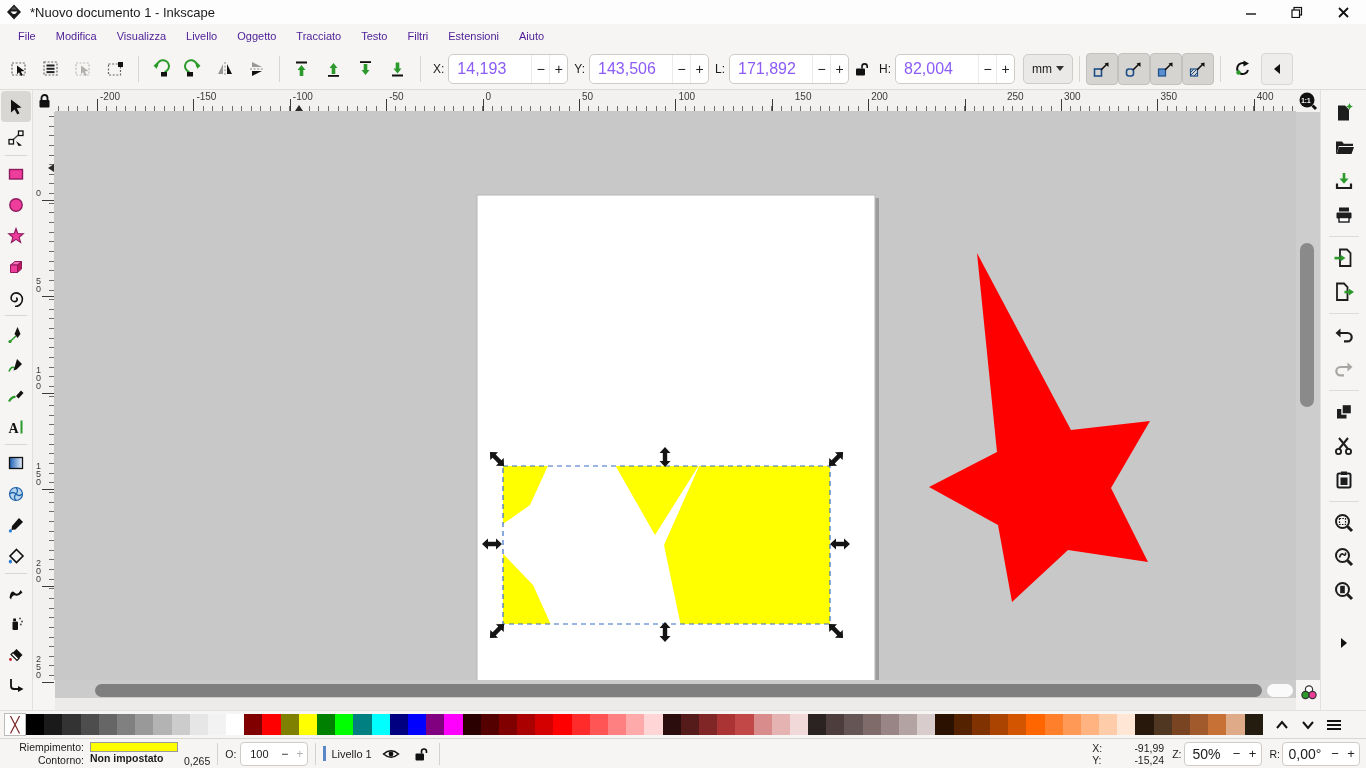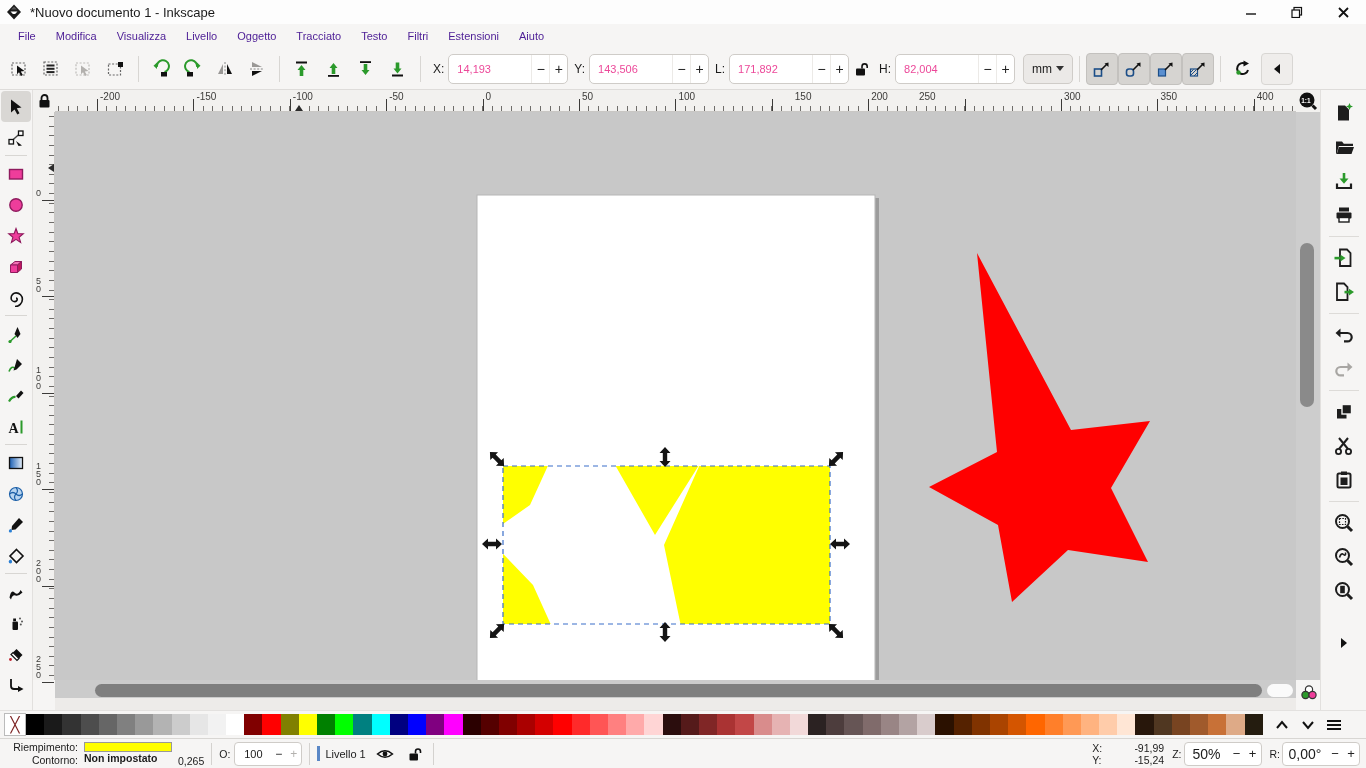--- a/index.html
+++ b/index.html
@@ -14,21 +14,21 @@
   
   .menubar{position:absolute;left:0;top:24px;width:100%;height:24px;background:#f6f5f4;display:flex;align-items:center;padding-left:8px;box-sizing:border-box;}
   .menuitem{font-size:11px;color:#4c1d95;padding:3px 10px;border-radius:3px;}
   
   .toolbar{position:absolute;left:0;top:48px;width:100%;height:42px;background:#f6f5f4;border-bottom:1px solid #dedcda;display:flex;align-items:center;padding:0 4px;box-sizing:border-box;}
   .ibtn{width:32px;height:32px;display:flex;align-items:center;justify-content:center;border-radius:4px;flex:none;}
   .ibtn.pressed{background:#d6d4d1;border:1px solid #c3c1be;box-sizing:border-box;}
   .tsep{width:1px;height:26px;background:#d8d6d3;margin:0 6px;flex:none;}
   .fldlab{font-size:12px;color:#1b1b1b;margin:0 4px 0 6px;}
   .spin{display:flex;align-items:center;background:#fff;border:1px solid #cfccc8;border-radius:5px;height:28px;width:118px;flex:none;}
-  .spin .val{flex:1;font-size:11px;color:#ec4899;padding-left:8px;}
+  .spin .val{flex:1;font-size:16px;color:#8b5cf6;padding-left:8px;}
   .spin .sbtn{width:17px;text-align:center;font-size:14px;color:#222;border-left:1px solid #eceae7;height:100%;display:flex;align-items:center;justify-content:center;}
   .unitbtn{display:flex;align-items:center;justify-content:center;gap:4px;background:#ebe9e7;border:1px solid #cfccc8;border-radius:5px;height:28px;width:48px;font-size:12px;color:#1b1b1b;flex:none;}
   .caret{width:0;height:0;border-left:4px solid transparent;border-right:4px solid transparent;border-top:5px solid #333;}
   
   .main{position:absolute;left:0;top:90px;width:1366px;height:620px;}
   .toolbox{position:absolute;left:0;top:0;width:33px;height:620px;background:#f6f5f4;border-right:1px solid #e2e0de;display:flex;flex-direction:column;align-items:center;padding-top:1px;box-sizing:border-box;}
   .tool{width:30px;height:31px;display:flex;align-items:center;justify-content:center;border-radius:4px;flex:none;}
   .tool.active{background:#d9d7d4;}
   .toolsep{width:22px;height:1px;background:#d8d6d3;margin:2px 0;flex:none;}
   .rcorner{position:absolute;left:33px;top:0;width:22px;height:22px;background:#f2f1ef;display:flex;align-items:center;justify-content:center;}
@@ -55,21 +55,21 @@
   .cmdsep{width:30px;height:1px;background:#dddbd8;margin:4px 0;flex:none;}
   .expandbtn{margin-top:18px;}
   
   .palette{position:absolute;left:0;top:710px;width:100%;height:28px;background:#f6f5f4;border-top:1px solid #e3e1df;display:flex;align-items:center;box-sizing:border-box;}
   .sw-none{width:20px;height:21px;margin-left:4px;background:#fff;border:1px solid #bbb;color:#7a1f1f;font-size:15px;display:flex;align-items:center;justify-content:center;flex:none;}
   .swatches{display:flex;height:21px;width:1243px;overflow:hidden;flex:none;}
   .sw{width:18.2px;height:21px;flex:none;}
   .palbtn{width:26px;height:22px;display:flex;align-items:center;justify-content:center;flex:none;}
   
   .statusbar{position:absolute;left:0;top:738px;width:100%;height:30px;background:#f6f5f4;border-top:1px solid #d8d6d3;display:flex;align-items:center;font-size:10.5px;color:#1b1b1b;box-sizing:border-box;}
-  .fs-labels{display:flex;flex-direction:column;align-items:flex-end;width:78px;line-height:13px;flex:none;}
+  .fs-labels{display:flex;flex-direction:column;align-items:flex-end;width:78px;line-height:13px;flex:none;padding-left:6px;}
   .fs-vals{display:flex;flex-direction:column;margin-left:6px;width:88px;line-height:13px;flex:none;}
   .fillswatch{width:88px;height:10px;border:1px solid #999;box-sizing:border-box;}
   .strokeval{font-weight:bold;white-space:nowrap;}
   .swidth{margin-left:6px;align-self:flex-end;line-height:13px;}
   .ssep{width:1px;height:22px;background:#d4d2cf;margin:0 7px;flex:none;}
   .ospin{display:flex;align-items:center;background:#fff;border:1px solid #cfccc8;border-radius:4px;height:22px;width:66px;margin-left:4px;flex:none;}
   .ospin .val{flex:1;text-align:center;font-size:11px;}
   .ospin .sbtn{width:15px;text-align:center;font-size:12px;color:#222;}
   .graybtn{color:#b3b1ae !important;}
   .layerbar{width:3px;height:15px;background:#5a87c6;margin-right:5px;flex:none;}
@@ -444,21 +444,21 @@
         <span class="hlab" style="left: 430.6px;">0</span>
         <span class="htick" style="left: 524px;"></span>
         <span class="hlab" style="left: 527px;">50</span>
         <span class="htick" style="left: 620.4px;"></span>
         <span class="hlab" style="left: 623.4px;">100</span>
         <span class="htick" style="left: 716.8px;"></span>
         <span class="hlab" style="left: 719.8px; margin-left: 20px;">150</span>
         <span class="htick" style="left: 813.2px;"></span>
         <span class="hlab" style="left: 816.2px;">200</span>
         <span class="htick" style="left: 909.6px;"></span>
-        <span class="hlab" style="left: 864px; text-align: center;">250</span>
+        <span class="hlab" style="left: 952px; text-align: center;">250</span>
         <span class="htick" style="left: 1006px;"></span>
         <span class="hlab" style="left: 1009px;">300</span>
         <span class="htick" style="left: 1102.4px;"></span>
         <span class="hlab" style="left: 1105.4px;">350</span>
         <span class="htick" style="left: 1198.8px;"></span>
         <span class="hlab" style="left: 1201.8px;">400</span>
       </div>
 
     <div class="vruler">
         <span class="vmarker"></span>

